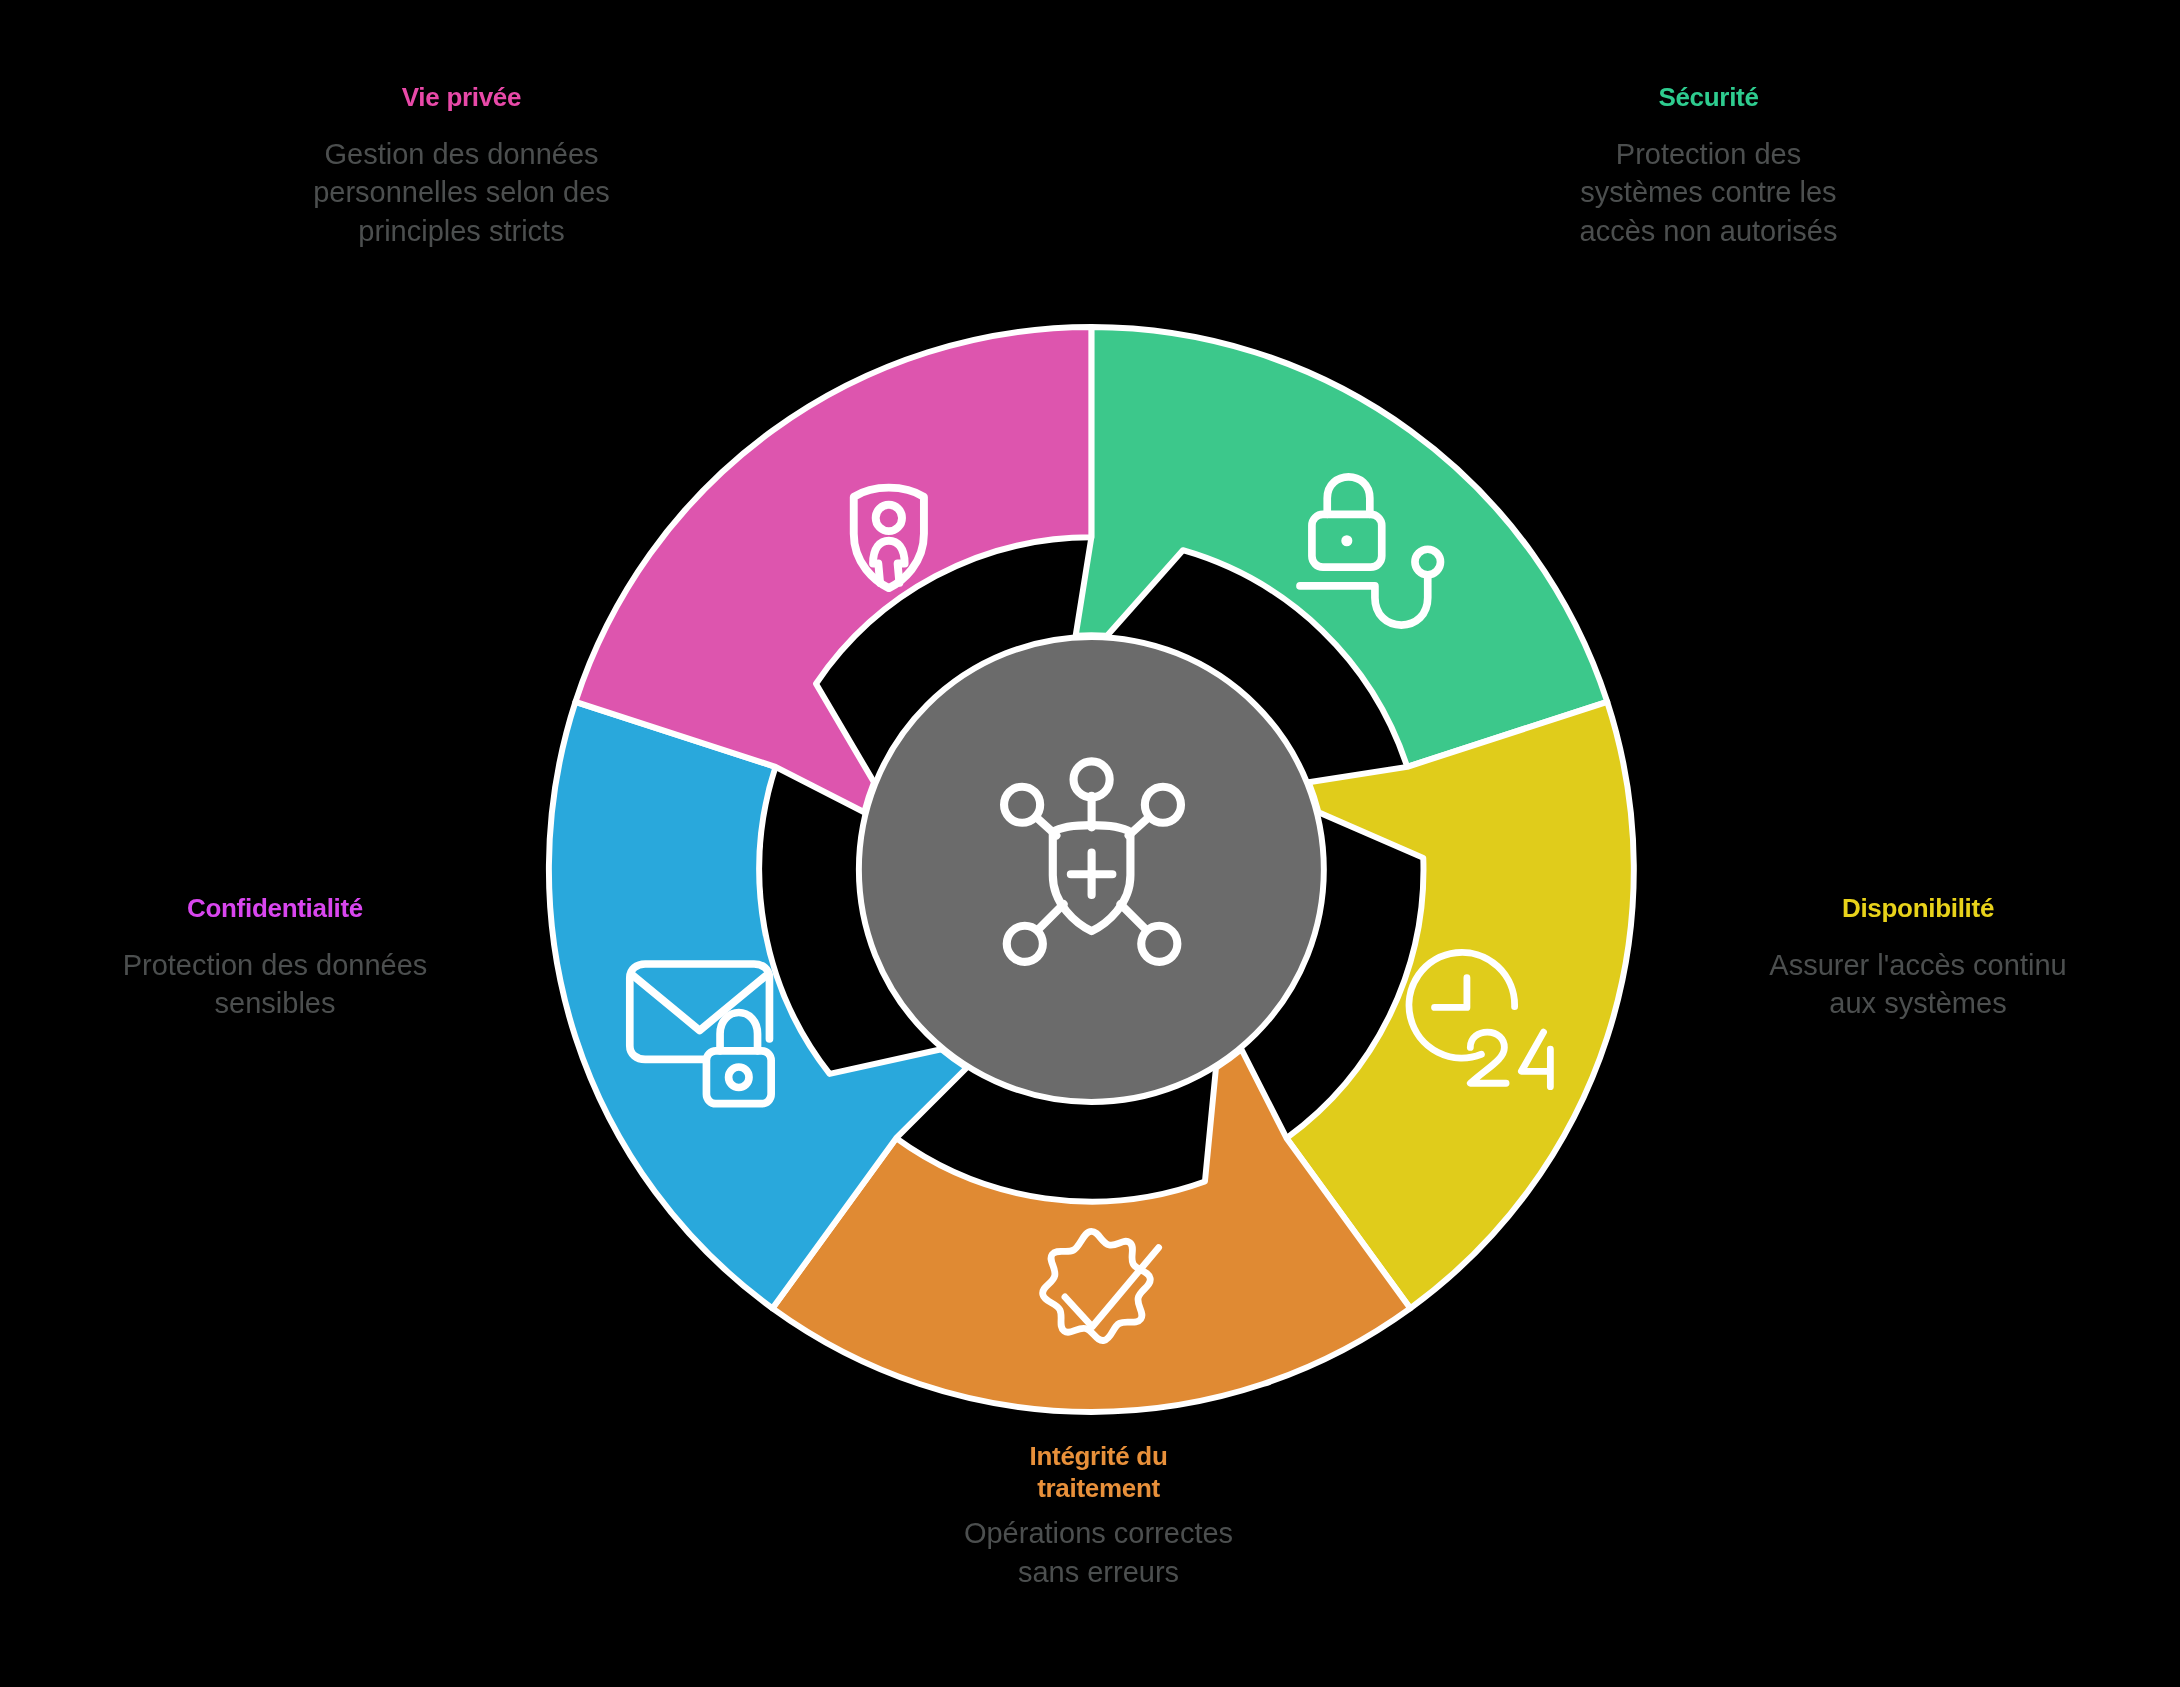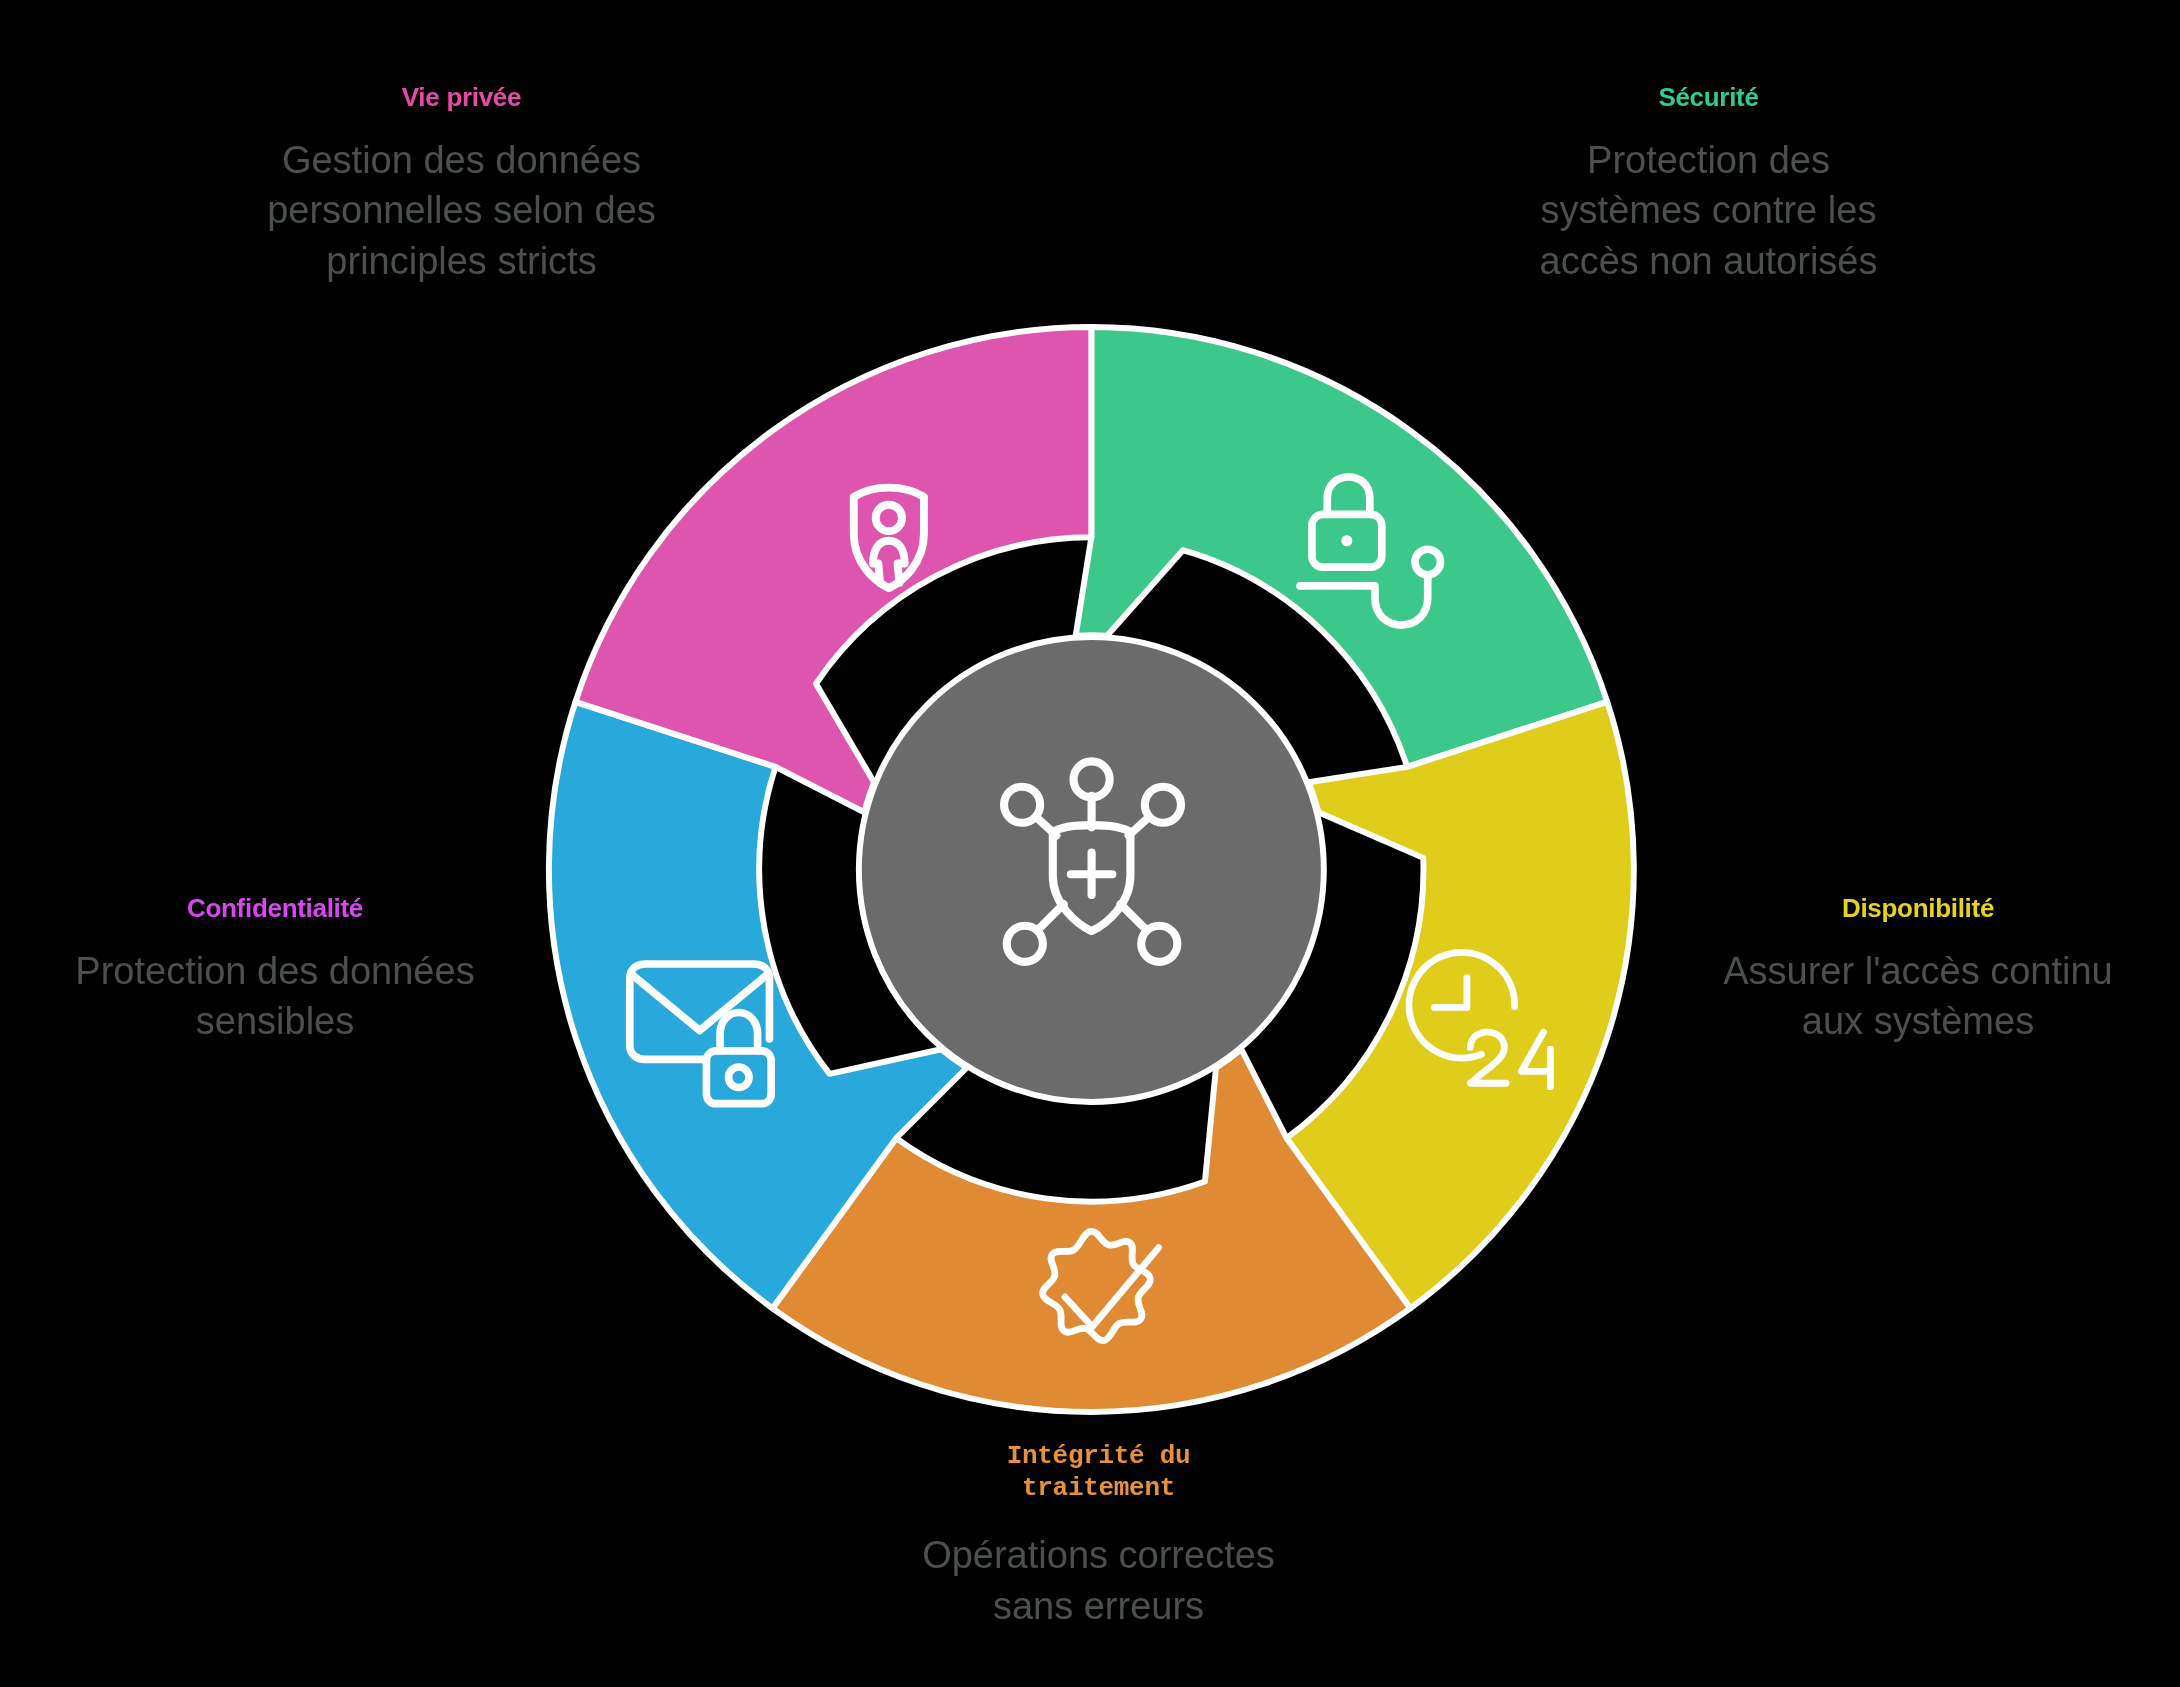--- a/index.html
+++ b/index.html
@@ -9,31 +9,31 @@
   }
   .stage{position:absolute;inset:0;}
   svg.wheel{position:absolute;left:0;top:0;width:2181px;height:1687px;display:block;}
 
   .label-block{position:absolute;text-align:center;}
   .label-title{
     font-weight:bold;font-size:26px;line-height:1.18;letter-spacing:-0.3px;
     margin:0 0 22px 0;white-space:pre-line;
   }
   .label-desc{
-    color:#4c4f4f;font-size:38px;line-height:1.33;margin:4px;white-space:pre-line;
+    color:#4c4f4f;font-size:29px;line-height:1.33;margin:4px;white-space:pre-line;
     font-weight:400;
   }
 
   
   #lbl-privacy{left:223px;top:82px;width:477px;}
   #lbl-security{left:1470px;top:82px;width:477px;}
   #lbl-confidentiality{left:32px;top:893px;width:486px;}
   #lbl-availability{left:1671px;top:893px;width:494px;}
   #lbl-integrity{left:843px;top:1441px;width:511px;}
-  #lbl-integrity .label-title{line-height:1.22;margin-bottom:26px;font-family:Liberation Mono, monospace;}
+  #lbl-integrity .label-title{line-height:1.22;margin-bottom:10px;}
 </style>
 </head>
 <body>
 
 <div class="stage">
 
   <svg class="wheel" viewBox="0 0 2560 1981">
     <defs>
 
       <style>

